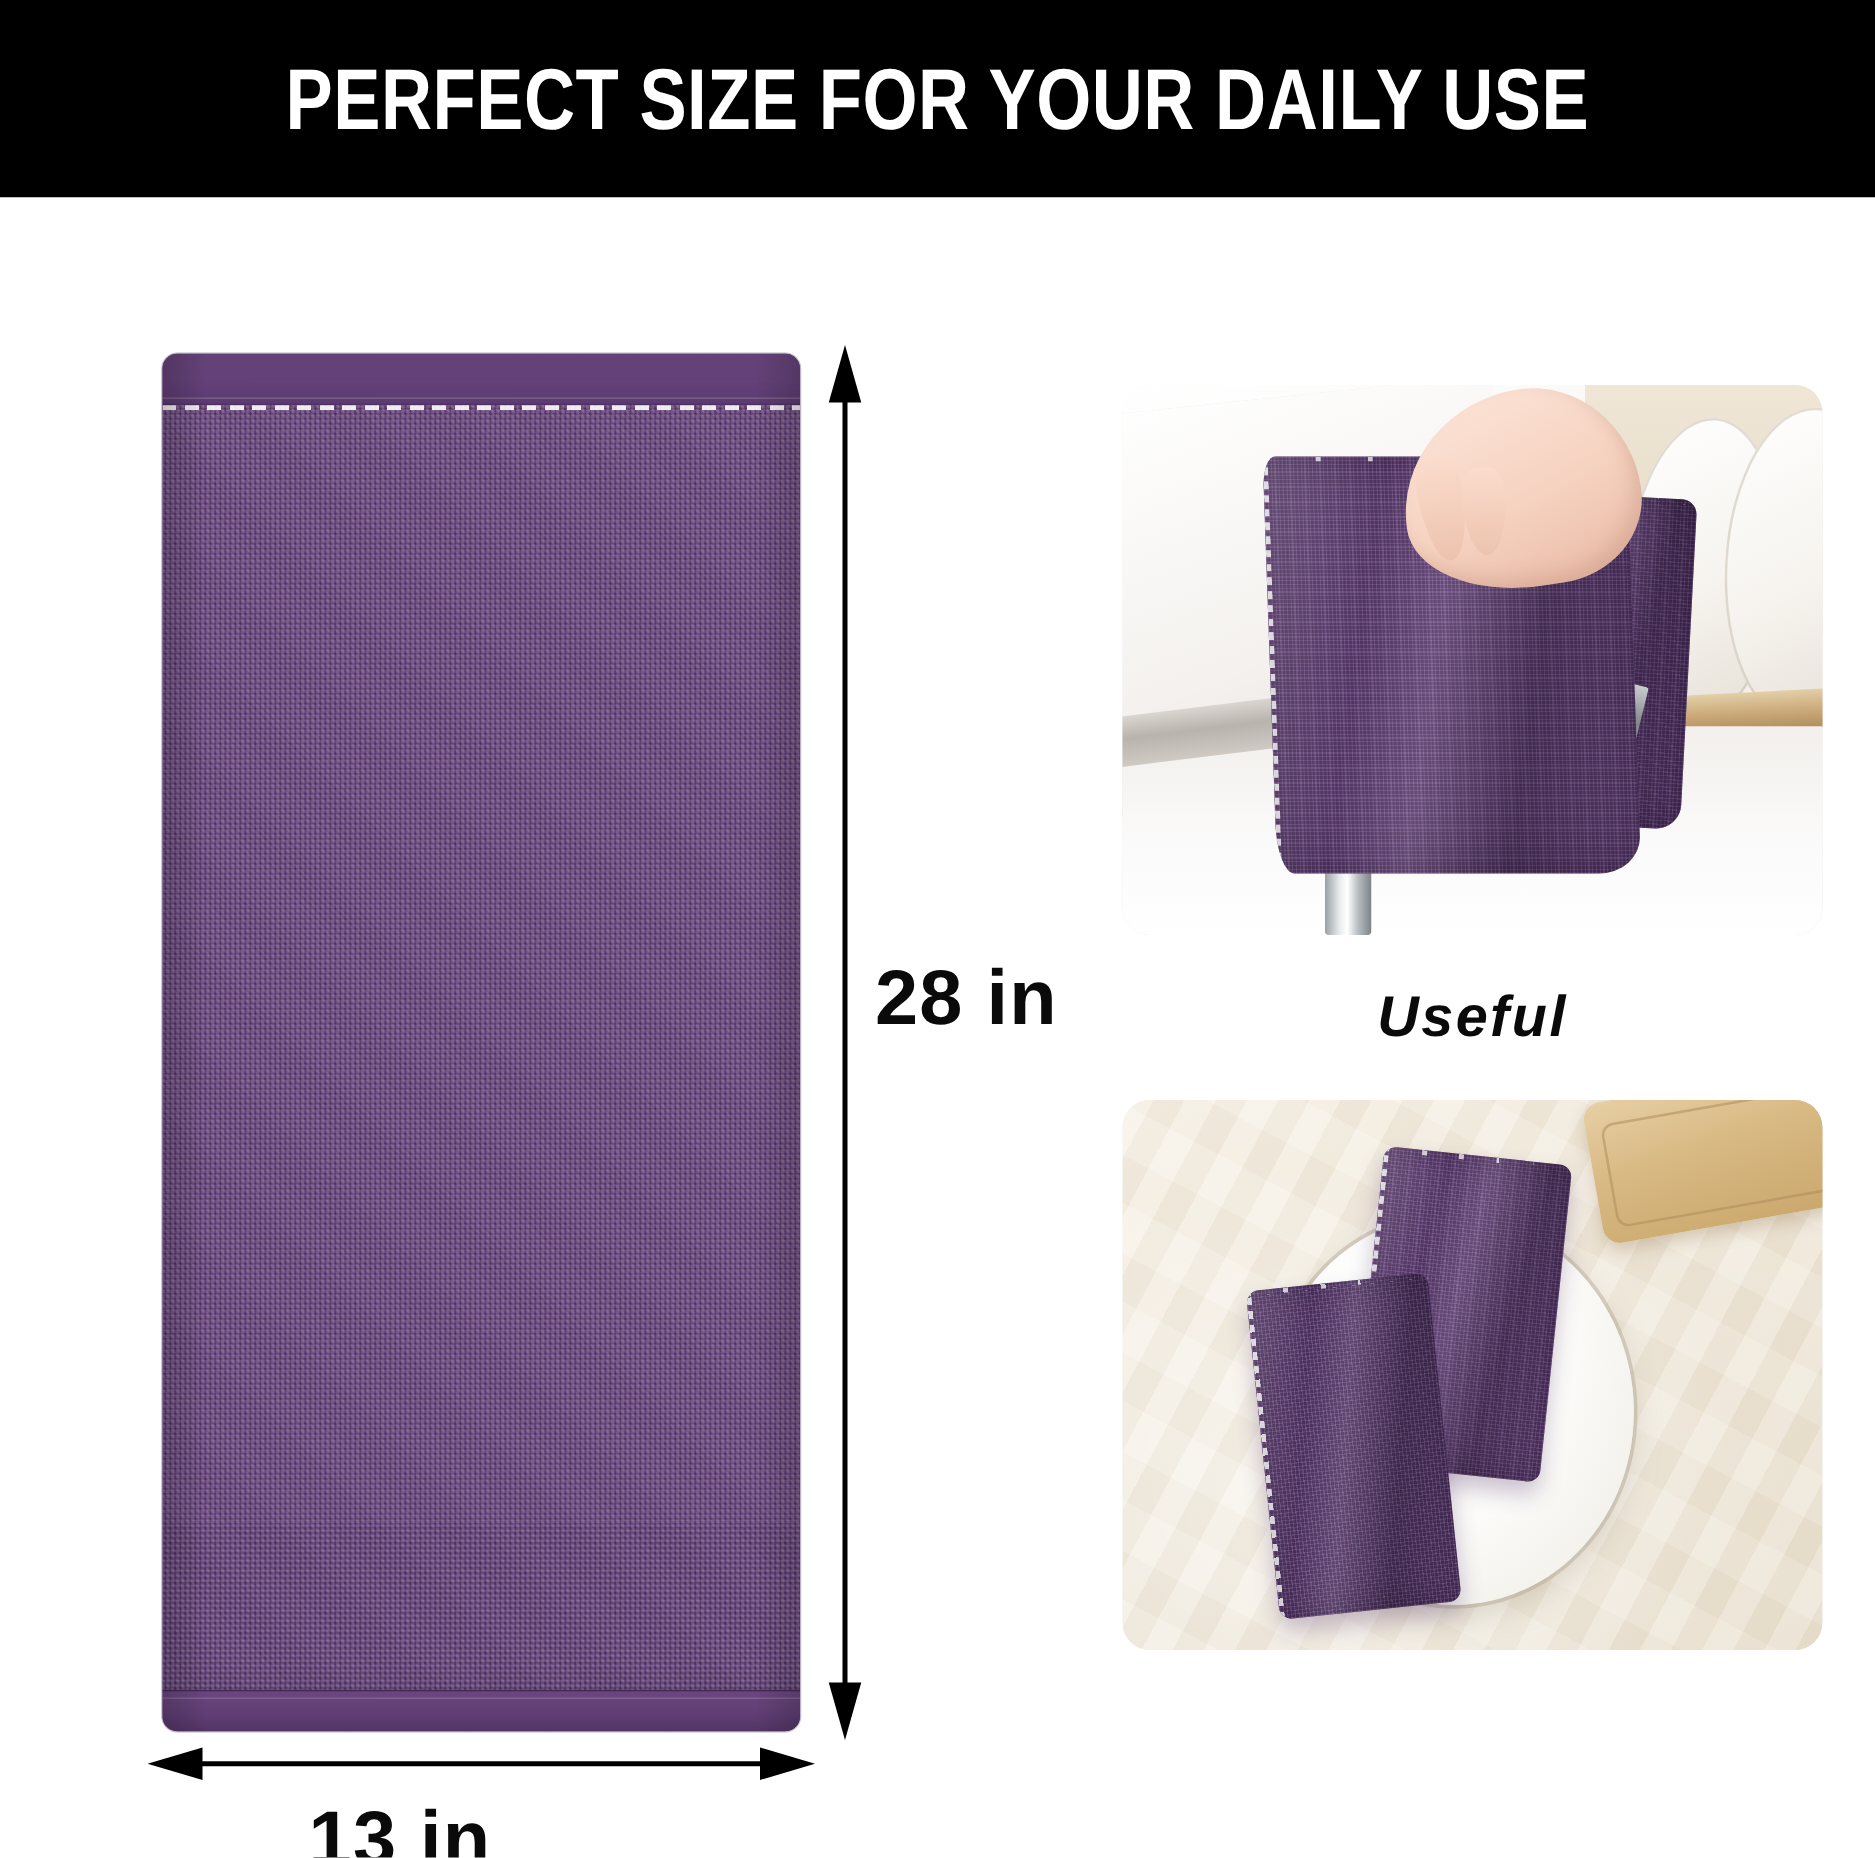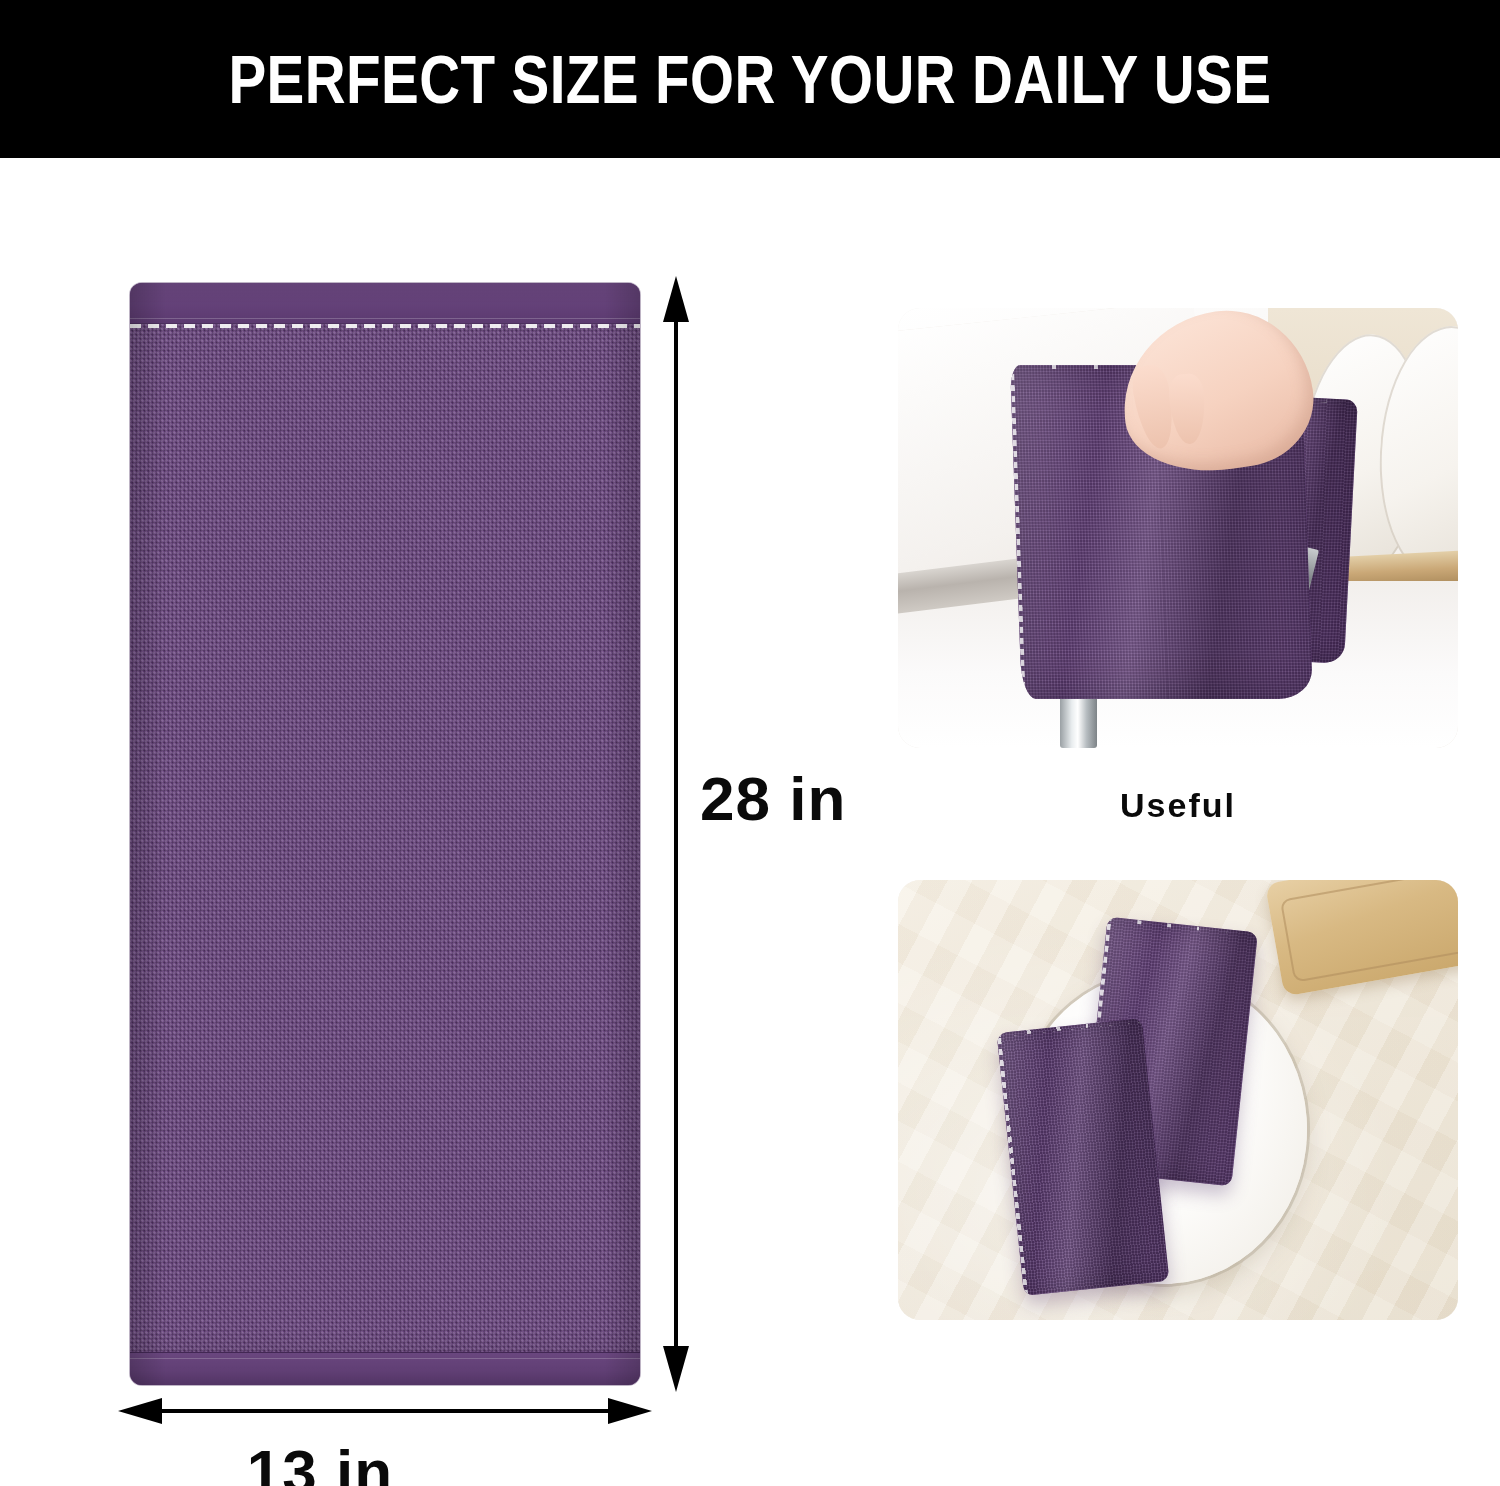--- a/index.html
+++ b/index.html
@@ -222,23 +222,24 @@
 
   .photo { position: absolute; inset: 0; overflow: hidden; }
 
   .caption {
     position: absolute;
     left: 18px;
     width: 560px;
     text-align: center;
     font-family: "Liberation Sans", sans-serif;
     font-weight: 700;
-    font-size: 34px;
+    font-size: 46px;
     letter-spacing: 2px;
     color: #0a0a0a;
+    font-style: italic;
   }
   .caption.one { top: 628px; }
   .caption.two { top: 1200px; }
 
   
   .p1-bg {
     position: absolute; inset: 0;
     background: linear-gradient(160deg, #ffffff 0%, #f7f5f3 42%, #efe9e2 100%);
   }
   .p1-counter {

